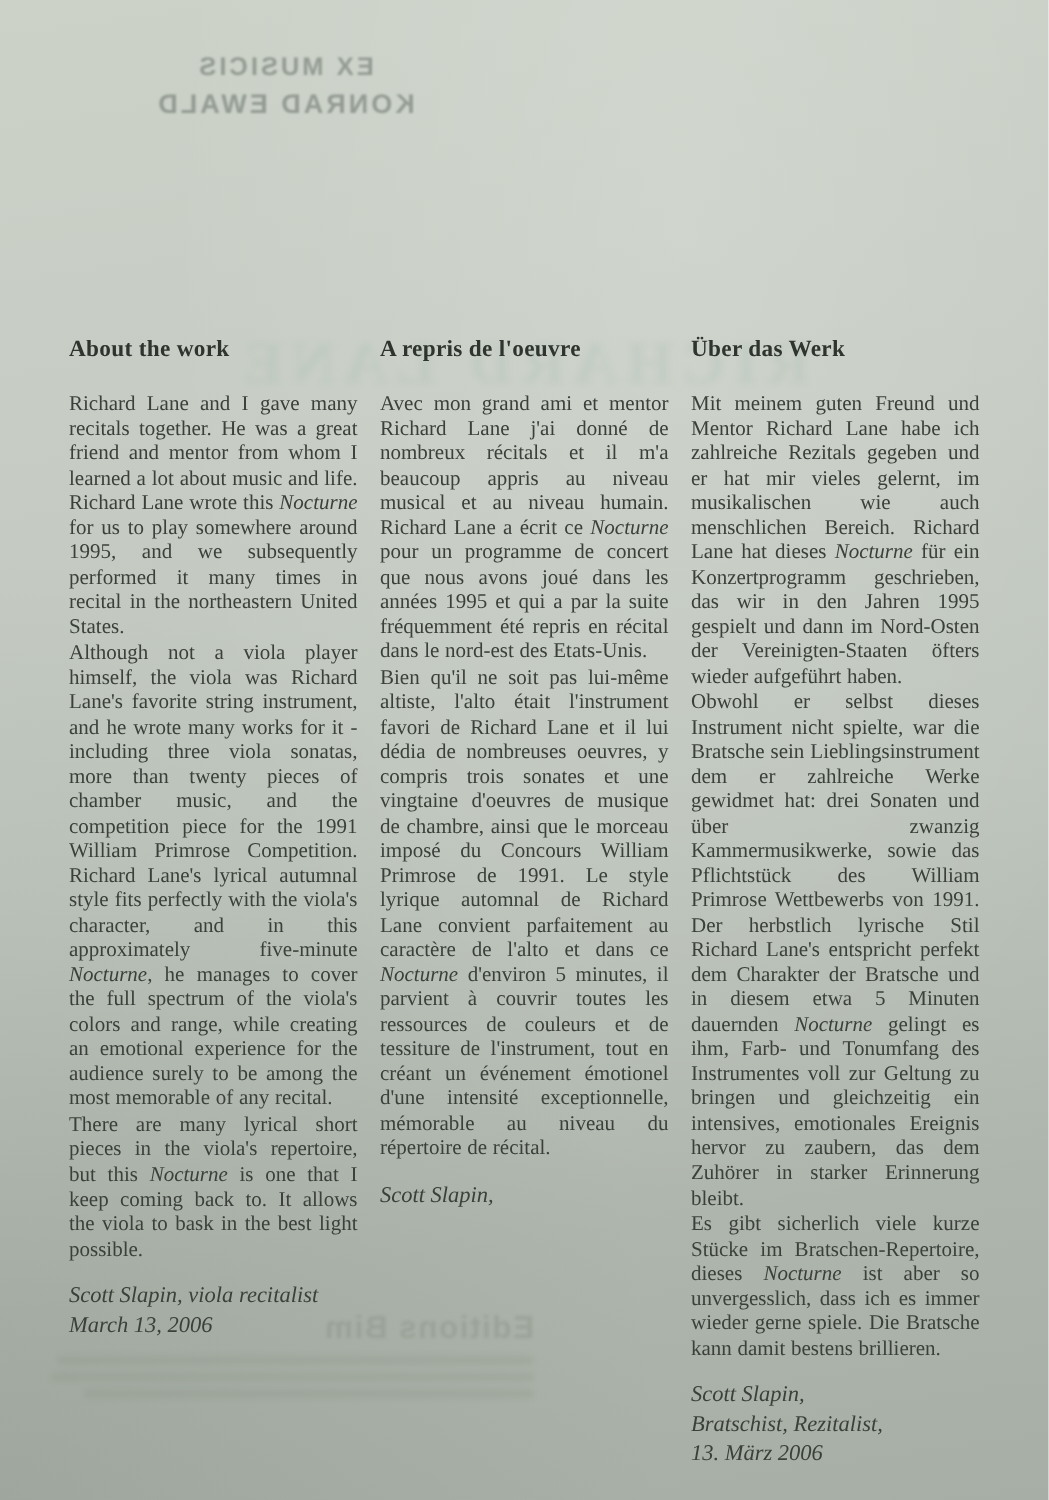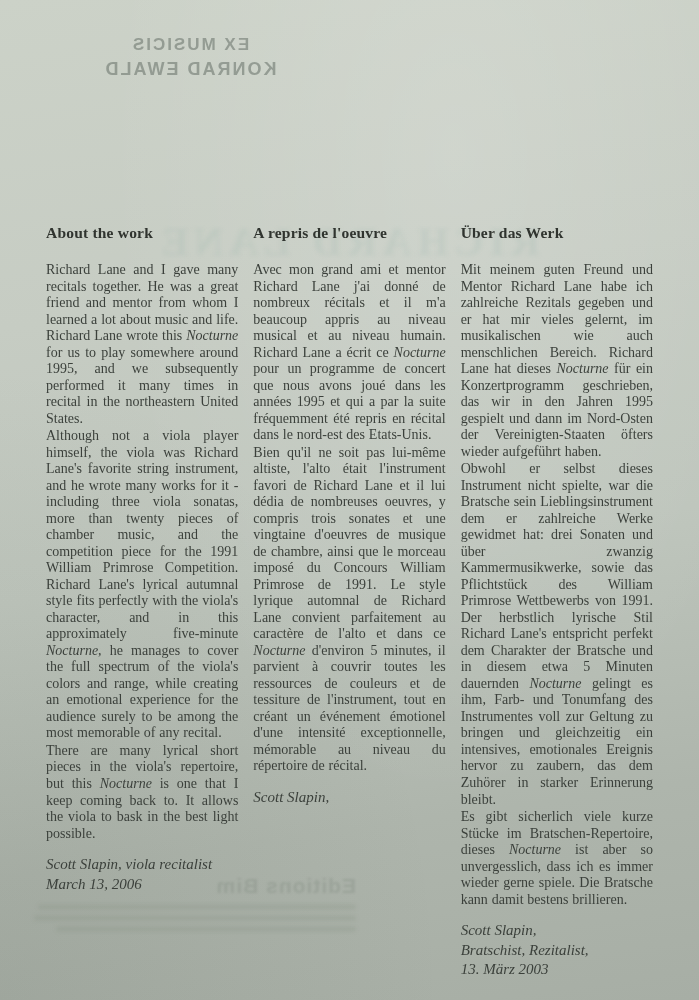--- a/index.html
+++ b/index.html
@@ -110,21 +110,21 @@
   </div>
 
   <div class="col" lang="de">
     <h2>Über das Werk</h2>
     <p>Mit meinem guten Freund und Mentor Richard Lane habe ich zahlreiche Rezitals gegeben und er hat mir vieles gelernt, im musikalischen wie auch menschlichen Bereich. Richard Lane hat dieses <em>Nocturne</em> für ein Konzertprogramm geschrieben, das wir in den Jahren 1995 gespielt und dann im Nord-Osten der Vereinigten-Staaten öfters wieder aufgeführt haben.</p>
     <p>Obwohl er selbst dieses Instrument nicht spielte, war die Bratsche sein Lieblingsinstrument dem er zahlreiche Werke gewidmet hat: drei Sonaten und über zwanzig Kammermusikwerke, sowie das Pflichtstück des William Primrose Wettbewerbs von 1991. Der herbstlich lyrische Stil Richard Lane's entspricht perfekt dem Charakter der Bratsche und in diesem etwa 5 Minuten dauernden <em>Nocturne</em> gelingt es ihm, Farb- und Tonumfang des Instrumentes voll zur Geltung zu bringen und gleichzeitig ein intensives, emotionales Ereignis hervor zu zaubern, das dem Zuhörer in starker Erinnerung bleibt.</p>
     <p>Es gibt sicherlich viele kurze Stücke im Bratschen-Repertoire, dieses <em>Nocturne</em> ist aber so unvergesslich, dass ich es immer wieder gerne spiele. Die Bratsche kann damit bestens brillieren.</p>
     <div class="signature">
       <div>Scott Slapin,</div>
       <div>Bratschist, Rezitalist,</div>
-      <div>13. März 2003</div>
+      <div>13. März 2006</div>
     </div>
   </div>
 
 </div>
 
 <div class="bleed-bottom">
   <div class="title">Editions Bim</div>
   <div class="strip s1"></div>
   <div class="strip s2"></div>
   <div class="strip s3"></div>

